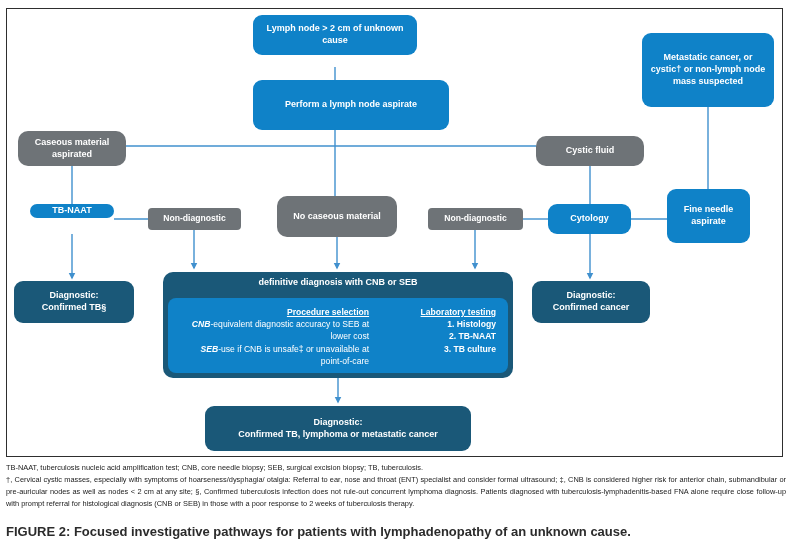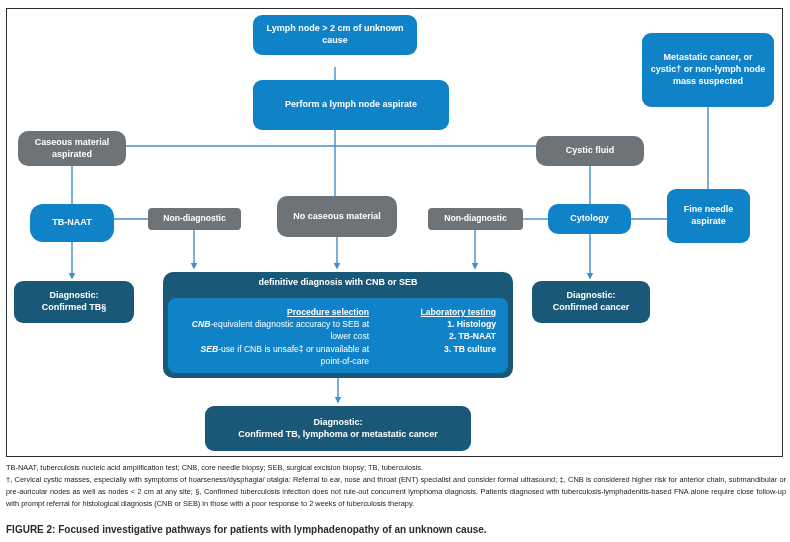--- a/index.html
+++ b/index.html
@@ -46,21 +46,21 @@
   .bb-col-right{ flex:1; }
   .bb-title{ font-weight:bold; text-decoration:underline; }
   .bb-line{ font-weight:normal; }
   .bb-line .emph{ font-weight:bold; font-style:italic; }
   .bb-item{ font-weight:bold; }
 
   .footnotes{ position:absolute; left:6px; top:462px; width:780px; z-index:2; color:var(--text-dark); }
   .fn{ font-size:7.4px; line-height:1.6; }
   .fn-just{ text-align:justify; }
   .caption{ position:absolute; left:6px; top:524px; width:780px; z-index:2;
-    font-size:10px; font-weight:bold; color:#2B2B2B; }
+    font-size:13px; font-weight:bold; color:#2B2B2B; }
 </style>
 </head>
 <body>
 
 <div class="page">
 
   <div class="chart-frame"></div>
 
   <svg class="connectors" viewBox="0 0 790 542" xmlns="http://www.w3.org/2000/svg">
     <defs>
@@ -90,29 +90,29 @@
   <div class="node blue" style="left:253px; top:15px; width:164px; height:40px;">Lymph node &gt; 2 cm of unknown cause</div>
 
   <div class="node blue" style="left:253px; top:80px; width:196px; height:50px;text-align:right;">Perform a lymph node aspirate</div>
 
   <div class="node blue" style="left:642px; top:33px; width:132px; height:74px;">Metastatic cancer, or cystic† or non-lymph node mass suspected</div>
 
   <div class="node gray" style="left:18px; top:131px; width:108px; height:35px; border-radius:10px;">Caseous material aspirated</div>
 
   <div class="node gray" style="left:536px; top:136px; width:108px; height:30px; border-radius:10px;">Cystic fluid</div>
 
-  <div class="node blue" style="left:30px; top:204px; width:84px; height:38px;border-radius:13px;">TB-NAAT</div>
+  <div class="node blue" style="left:30px; top:204px; width:84px; height:14px;">TB-NAAT</div>
 
   <div class="node gray small-tag" style="left:148px; top:208px; width:93px; height:22px;">Non-diagnostic</div>
 
   <div class="node gray" style="left:277px; top:196px; width:120px; height:41px; border-radius:10px;">No caseous material</div>
 
   <div class="node gray small-tag" style="left:428px; top:208px; width:95px; height:22px;">Non-diagnostic</div>
 
-  <div class="node blue" style="left:548px; top:204px; width:83px; height:30px;border-radius:10px;">Cytology</div>
+  <div class="node blue" style="left:548px; top:204px; width:83px; height:30px;">Cytology</div>
 
   <div class="node blue" style="left:667px; top:189px; width:83px; height:54px;">Fine needle aspirate</div>
 
   <div class="node navy" style="left:14px; top:281px; width:120px; height:42px; flex-direction:column;">
     <div>Diagnostic:</div>
     <div>Confirmed TB§</div>
   </div>
 
   <div class="node navy bigbox" style="left:163px; top:272px; width:350px; height:106px;">
     <div class="bigbox-header">definitive diagnosis with CNB or SEB</div>

